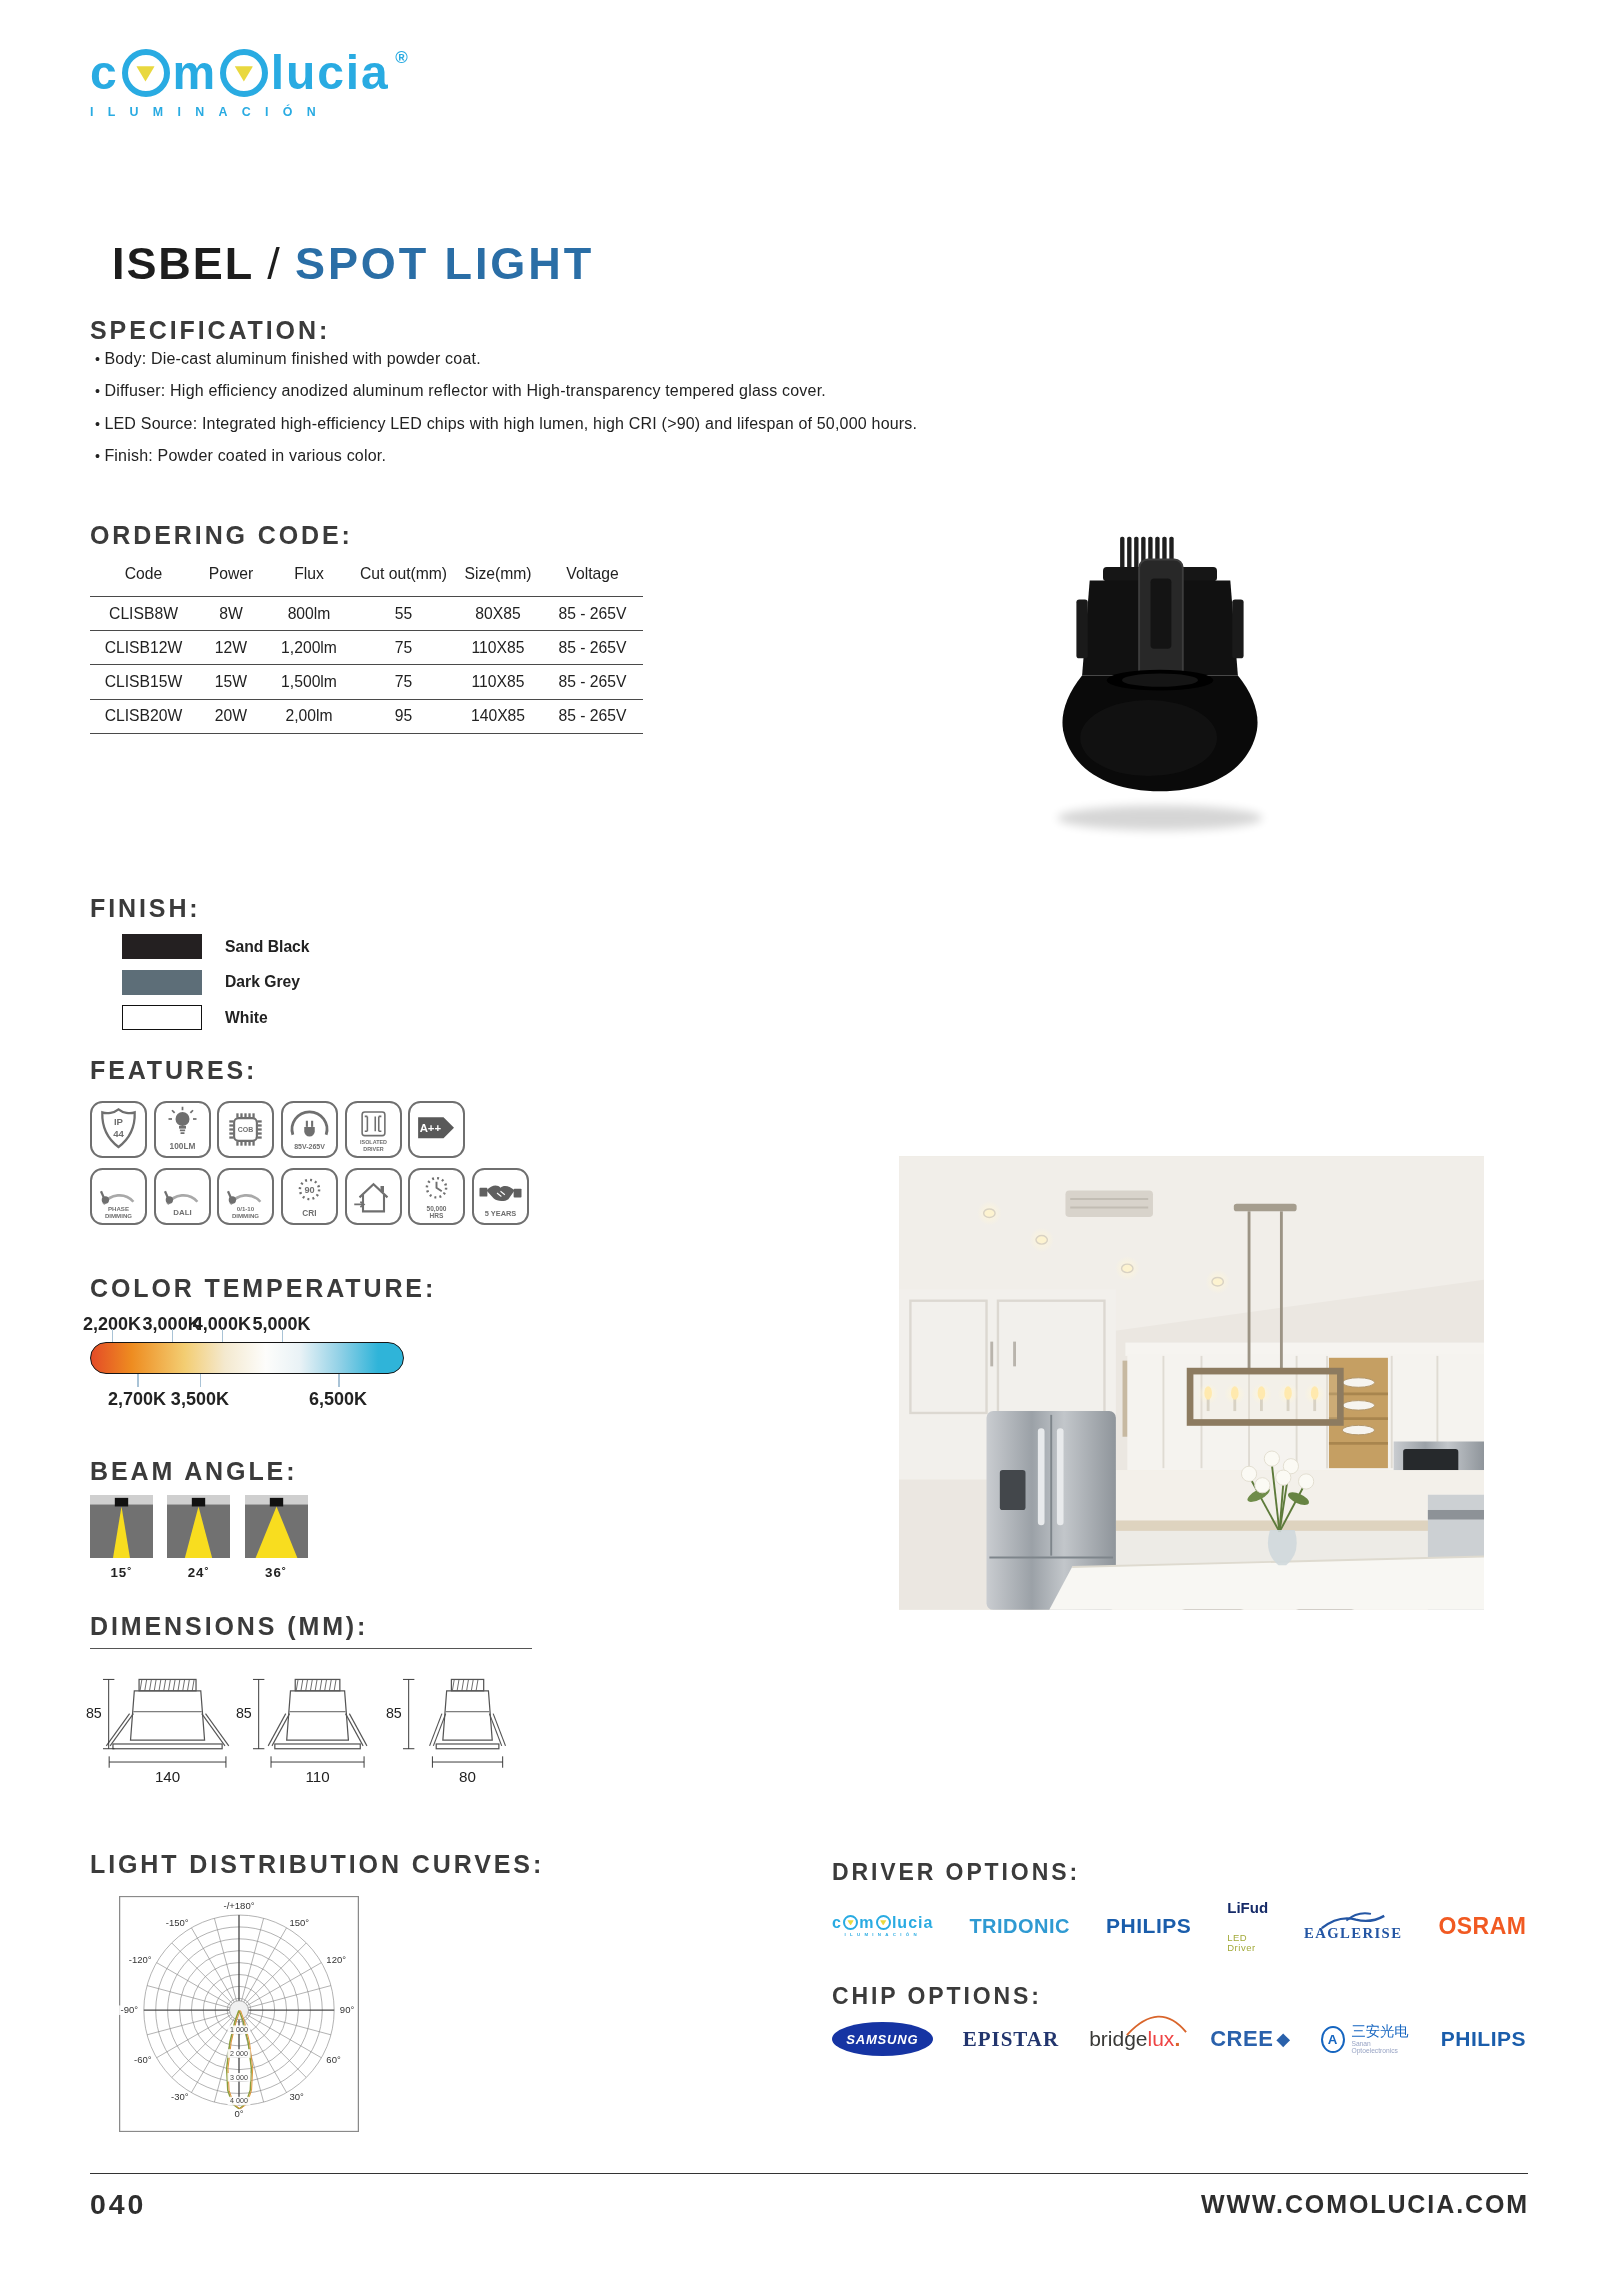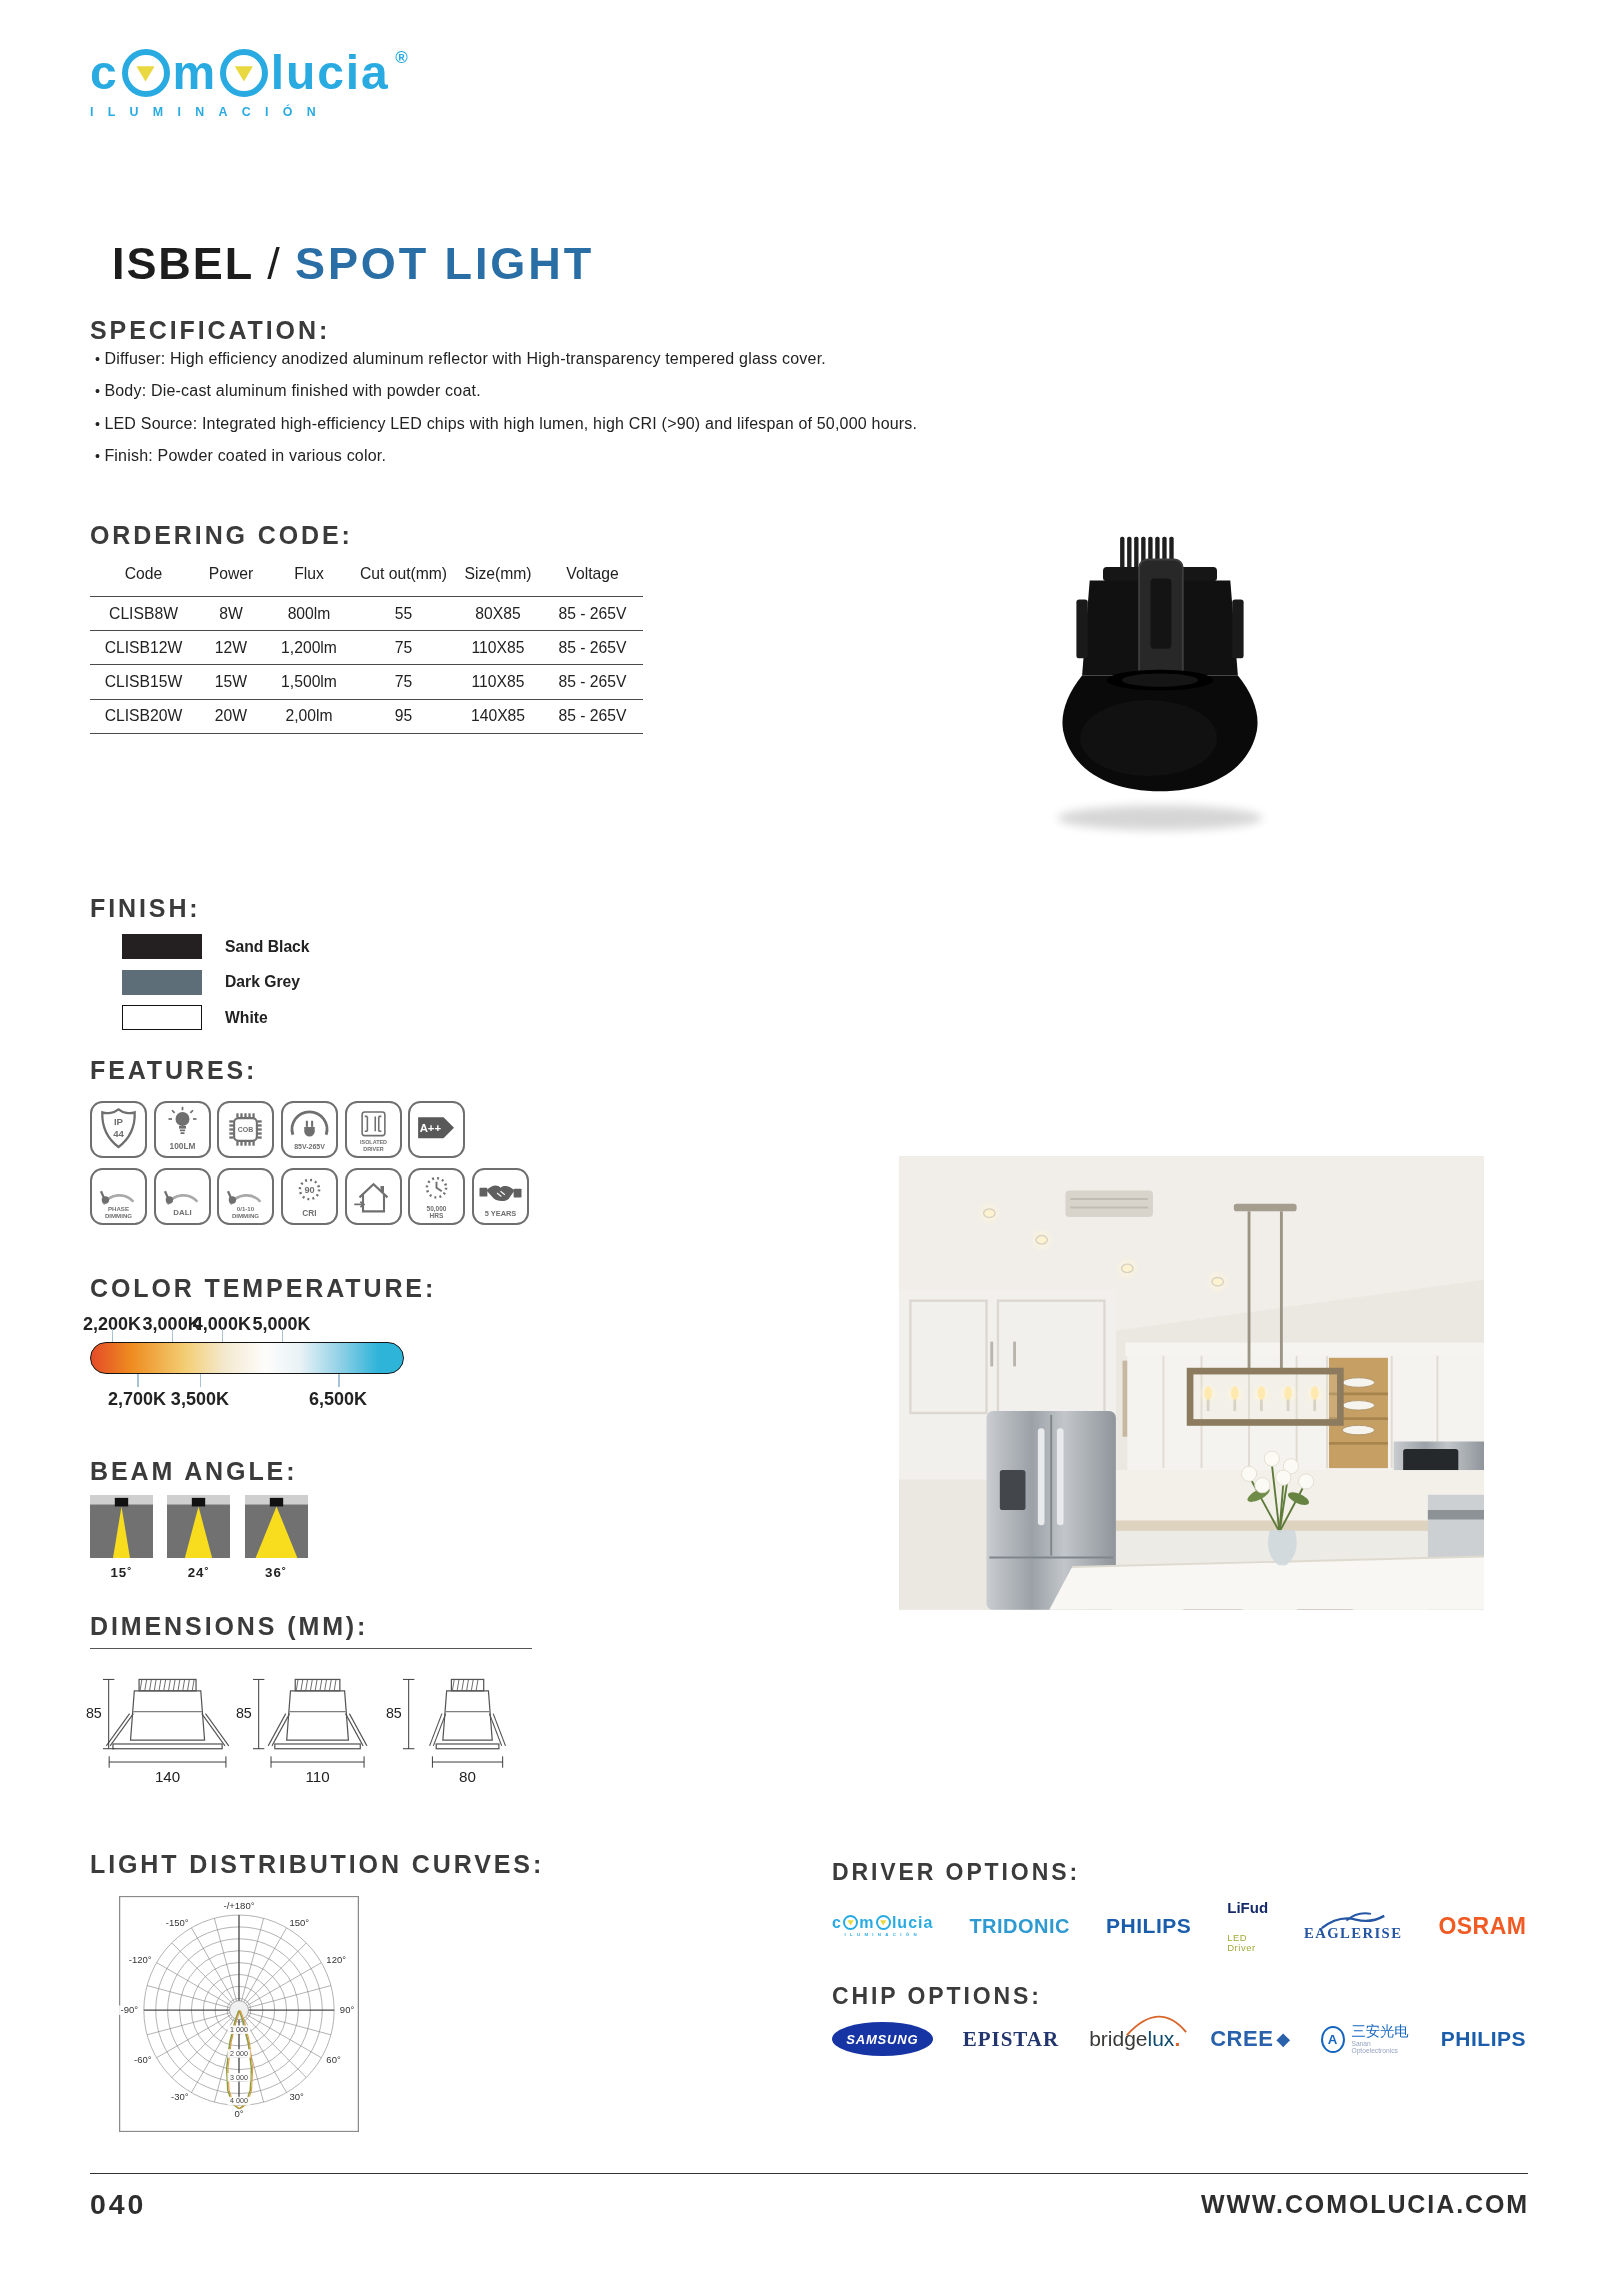--- a/index.html
+++ b/index.html
@@ -86,21 +86,21 @@
   .lg-lifud{display:inline-flex;flex-direction:column;align-items:flex-start;line-height:1;}
   .lifud-main{color:#152a68;font-weight:700;font-size:15px;}
   .lifud-sub{color:#a3aa39;font-size:9.5px;margin-top:18px;letter-spacing:0.5px;}
   .lg-eaglerise{display:inline-flex;flex-direction:column;align-items:center;line-height:1;}
   .egl-txt{font-family:"Liberation Serif",serif;font-weight:700;font-size:14.7px;letter-spacing:1.4px;color:#2456a4;margin-top:-4.8px;}
   .lg-samsung{background:#1634a3;color:#fff;font-style:italic;font-weight:700;font-size:13px;letter-spacing:0.8px;padding:9.5px 14.3px;border-radius:50%;display:inline-block;}
   .lg-epistar{font-family:"Liberation Serif",serif;color:#22356d;font-weight:700;font-size:21px;letter-spacing:1px;}
   .lg-bridgelux{position:relative;display:inline-block;font-size:21px;}
   .blx-arc{position:absolute;top:-12.4px;right:-7.6px;}
   .b1{color:#3a3a38;}
-  .b2{color:#0c4a6e;}
+  .b2{color:#ef4444;}
   .bdot{color:#d9652b;font-weight:700;}
   .lg-cree{color:#2a61ab;font-weight:700;font-size:22px;letter-spacing:0.5px;display:inline-flex;align-items:center;}
   .cree-d{font-size:18px;margin-left:2.9px;}
   .lg-sanan{display:inline-flex;align-items:center;gap:6.7px;}
   .sanan-mark{width:23px;height:23px;border:2.9px solid #1565c0;border-radius:50%;color:#1565c0;font-weight:700;font-size:13.3px;display:inline-flex;align-items:center;justify-content:center;}
   .sanan-txt{display:inline-flex;flex-direction:column;line-height:1.15;}
   .s1{color:#1565c0;font-size:14.3px;}
   .s2{color:#98a4c4;font-size:6.7px;}
 
   
@@ -128,22 +128,22 @@
       </div>
     <div class="logo-sub">ILUMINACIÓN</div>
   </div>
 
   <div class="title">
     <span class="t-prod">ISBEL</span><span class="t-sep">/</span><span class="t-cat">SPOT LIGHT</span>
   </div>
 
   <div class="h" style="left:90px;top:316px;">SPECIFICATION:</div>
   <ul class="spec-list">
+      <li>Body: Die-cast aluminum finished with powder coat.</li>
       <li>Diffuser: High efficiency anodized aluminum reflector with High-transparency tempered glass cover.</li>
-      <li>Body: Die-cast aluminum finished with powder coat.</li>
       <li>LED Source: Integrated high-efficiency LED chips with high lumen, high CRI (&gt;90) and lifespan of 50,000 hours.</li>
       <li>Finish: Powder coated in various color.</li>
     </ul>
 
   <div class="h" style="left:90px;top:521px;">ORDERING CODE:</div>
   <table class="ord-table">
     <colgroup>
       <col style="width:107px">
         <col style="width:68px">
         <col style="width:88px">

